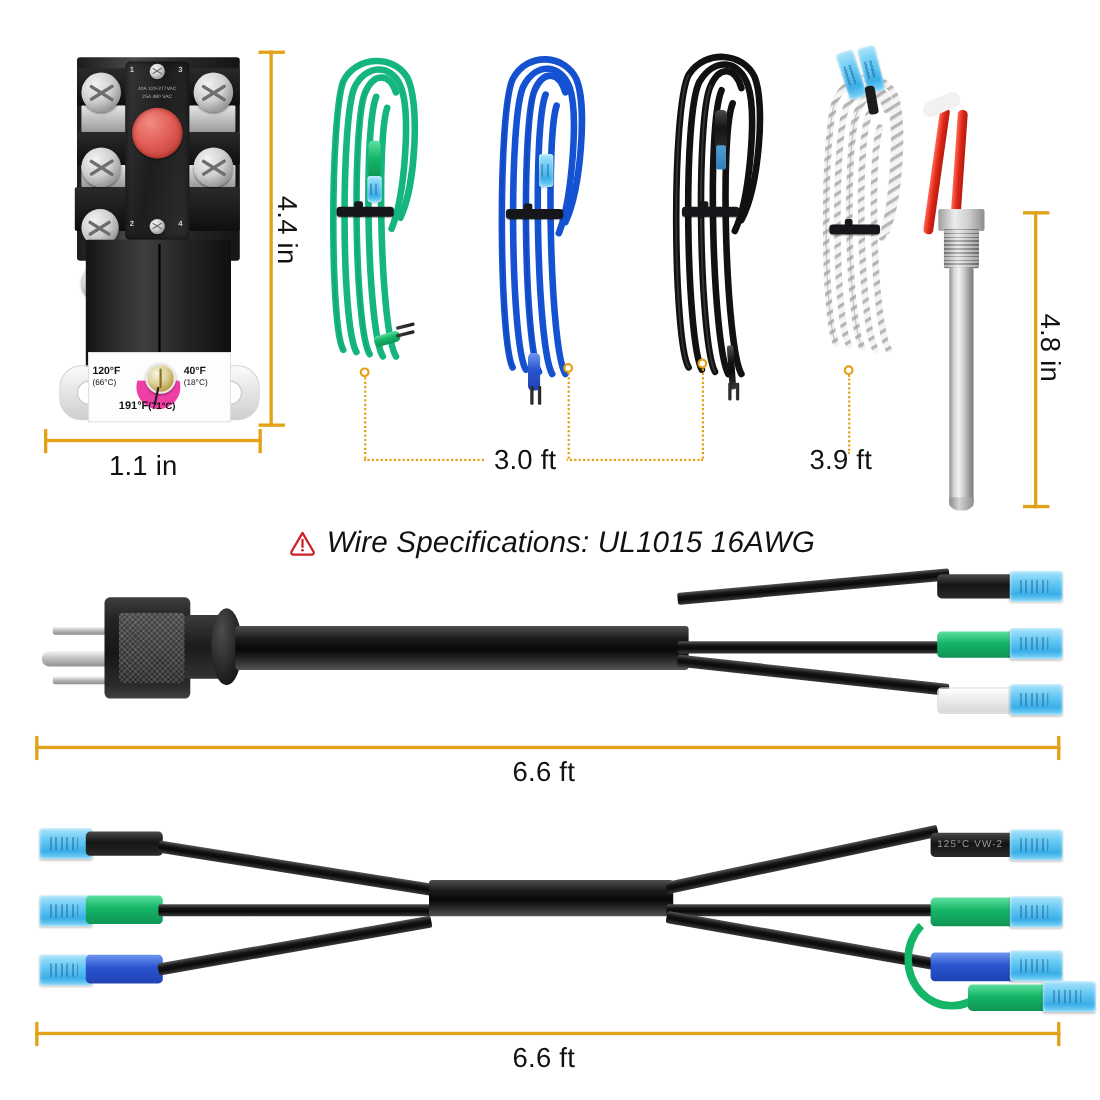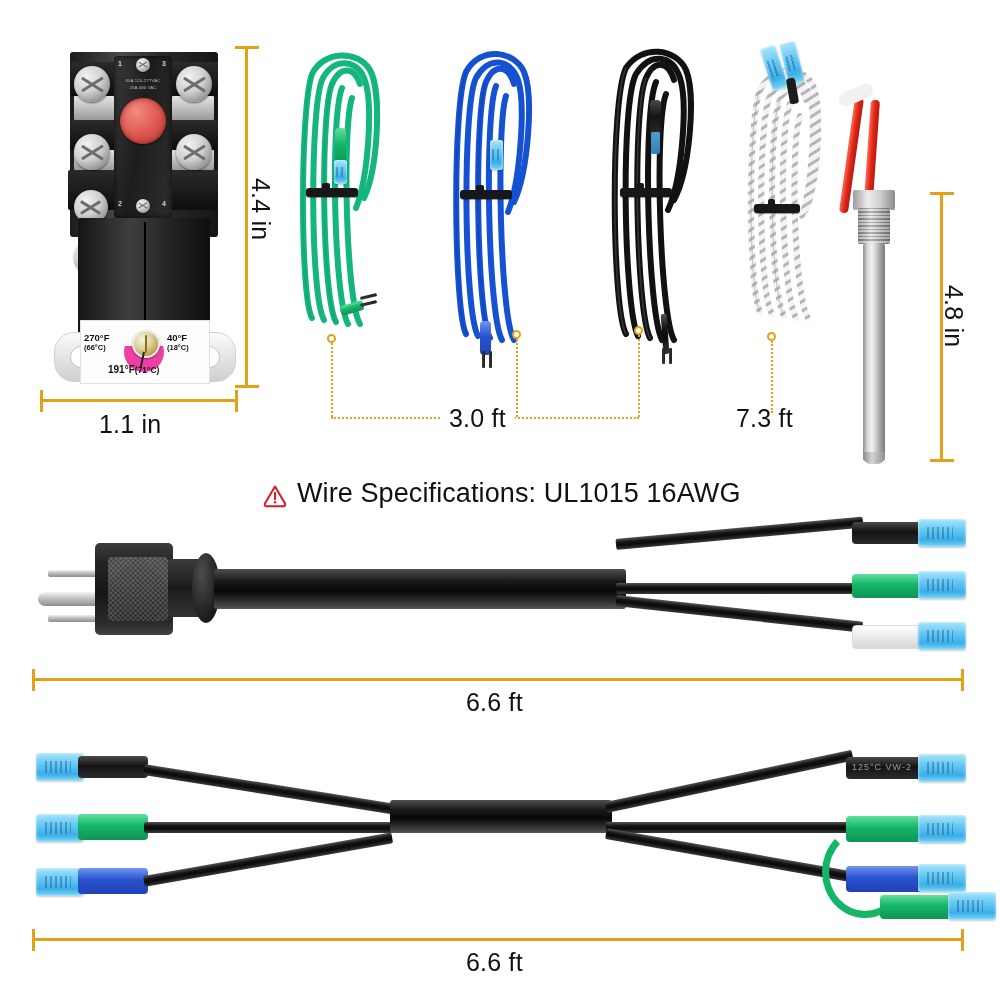--- a/index.html
+++ b/index.html
@@ -187,21 +187,21 @@
   }
   .dial-txt {
     position: absolute;
     font-size: 9.5px;
     font-weight: 700;
     color: #111;
     white-space: nowrap;
   }
   .dial-txt .sm {
     font-size: 7.5px;
-    font-weight: 700;
+    font-weight: 400;
     display: block;
   }
   .dial-txt.center-lbl { font-size: 10px; }
   .dial-txt.center-lbl .in { font-size: 8.5px; }
 
   
   .coil { position: absolute; }
   .zip-tie {
     position: absolute;
     background: #15171a;
@@ -245,22 +245,23 @@
   .fork .prong {
     position: absolute;
     background: linear-gradient(90deg,#3a3a3a,#202020);
     border-radius: 1px;
   }
 
   
   .spec-row {
     position: absolute;
     display: flex;
-    align-items: flex-end;
+    align-items: center;
     gap: 9px;
+    font-style: italic;
   }
   .spec-text {
     font-size: 27px;
     color: #111;
     letter-spacing: .1px;
     white-space: nowrap;
   }
   .warn-icon { display: block; }
 
   
@@ -393,21 +394,21 @@
 
     <div class="dial-plate" style="left:32px; top:278px; width:128px; height:62px;"></div>
     <div class="dial-pink" style="left:76px; top:290px; width:40px; height:40px;"></div>
     <div class="abs" style="left:76px; top:290px; width:40px; height:14px; background:#fdfdfd;"></div>
     <div class="dial-knob" style="left:84px; top:288px; width:24px; height:24px;">
       <div class="slot"></div>
     </div>
     <div class="abs" style="left:95px; top:310px; width:2px; height:16px; background:#222; transform:rotate(12deg); transform-origin:top center;"></div>
 
     <div class="dial-txt" style="left:36px; top:290px;">
-      <span>270°F</span>
+      <span>120°F</span>
       <span class="sm">(66°C)</span>
     </div>
     <div class="dial-txt" style="left:119px; top:290px;">
       <span>40°F</span>
       <span class="sm">(18°C)</span>
     </div>
     <div class="dial-txt center-lbl" style="left:60px; top:322px;">
       <span>191°F</span><span class="in">(71°C)</span>
     </div>
   </div>
@@ -533,21 +534,21 @@
     <div class="blue-term" style="left:18px; top:-14px; width:16px; height:44px; transform:rotate(-18deg);">
       <div class="ribs"></div>
     </div>
     <div class="blue-term" style="left:36px; top:-18px; width:16px; height:42px; transform:rotate(-14deg);">
       <div class="ribs"></div>
     </div>
     <div class="abs" style="left:40px; top:18px; width:9px; height:26px; background:#1c1c1c; border-radius:3px; transform:rotate(-10deg);"></div>
   </div>
   <div class="leader-dot" style="left:767px; top:332px;"></div>
   <div class="leader" style="left:771px; top:341px; height:72px;"></div>
-  <div class="dim-label" style="left:736px; top:404px;">7.3 ft</div>
+  <div class="dim-label" style="left:736px; top:404px;">3.9 ft</div>
 
   <div class="red-lead" style="left:855px; top:98px; width:9px; height:116px; transform:rotate(8deg); transform-origin:top center;"></div>
   <div class="red-lead" style="left:871px; top:100px; width:9px; height:114px; transform:rotate(4deg); transform-origin:top center;"></div>
   <div class="abs" style="left:838px; top:88px; width:36px; height:14px; background:#f1f1f1; border-radius:7px; transform:rotate(-24deg);"></div>
 
   <div class="probe-hex" style="left:853px; top:190px; width:42px; height:20px;"></div>
   <div class="probe-thread" style="left:858px; top:208px; width:32px; height:36px;"></div>
   <div class="probe-tube" style="left:863px; top:243px; width:22px; height:218px;"></div>
   <div class="abs" style="left:863px; top:452px; width:22px; height:12px; background:linear-gradient(90deg,#8a8a8a,#d4d4d4 40%,#8f8f8f); border-radius:0 0 8px 8px;"></div>
 

